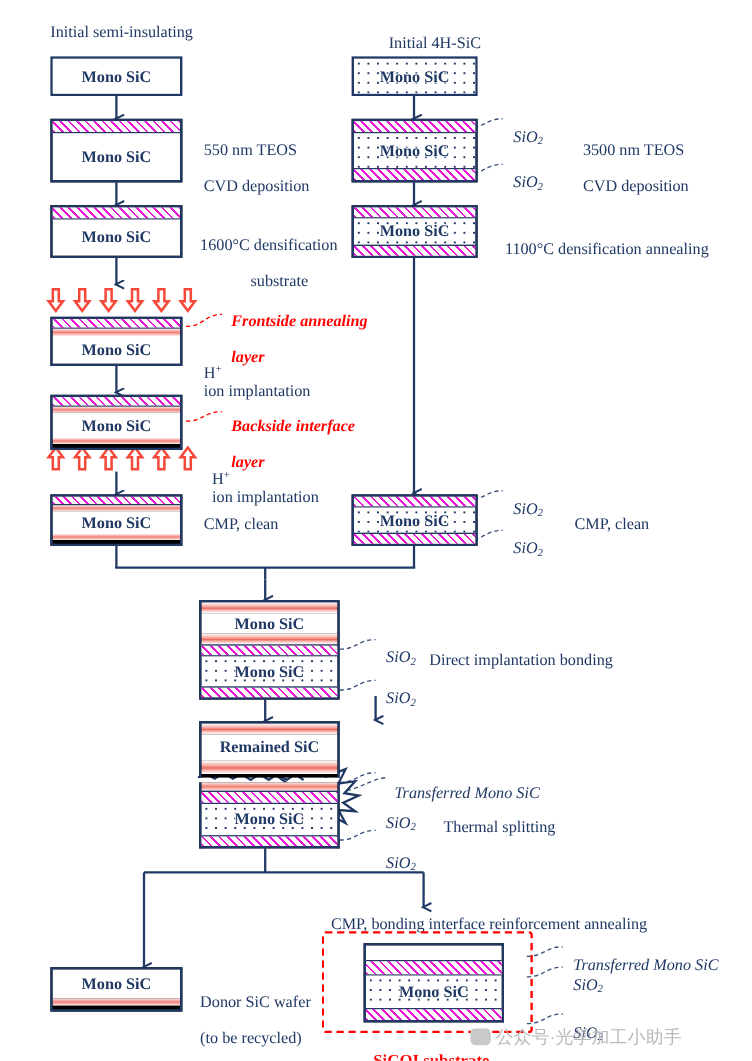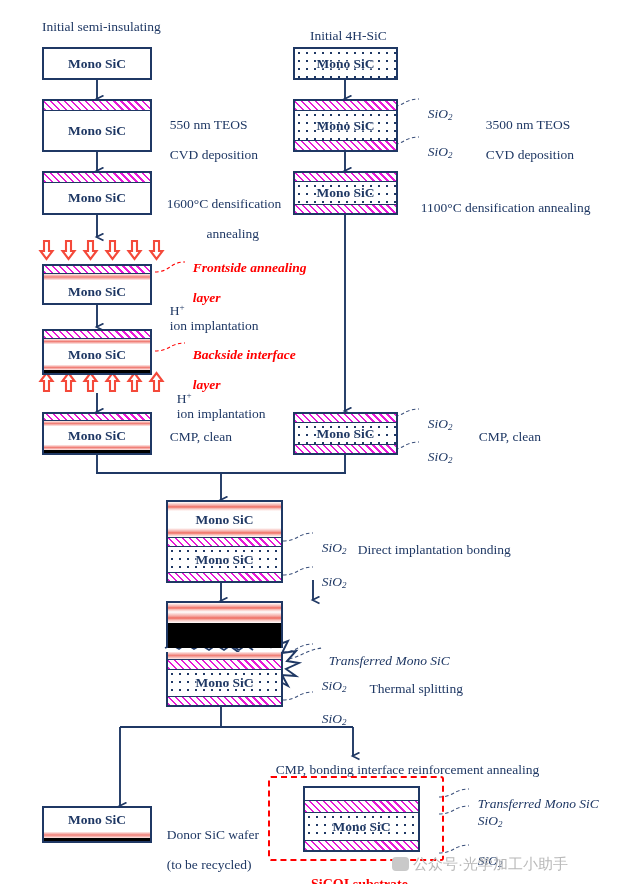--- a/index.html
+++ b/index.html
@@ -124,21 +124,21 @@
   </g>
 
   <path d="M165,648 L172,645 L179,649 L186,644 L194,649 L201,645 L209,650
            L216,645 L224,650 L231,645 L239,650 L246,645 L253,650" stroke="#1f3864" stroke-width="1.8" fill="none"></path>
 </svg>
 
 <div class="lbl c" style="left:18px;top:4px;width:160px;">
   <span>Initial semi-insulating</span><br>
   <span>4H-SiC donor</span>
 </div>
-<div class="lbl c" style="left:280px;top:13px;width:130px;">
+<div class="lbl c" style="left:294px;top:13px;width:130px;">
   <span>Initial 4H-SiC</span>
 </div>
 
 <div class="stack" style="left:42px;top:47px;width:110px;height:33px;">
   <div class="layer l-sic" style="height:100%;">
     <span>Mono SiC</span>
     </div>
 </div>
 
 <div class="stack" style="left:42px;top:99px;width:110px;height:53px;">
@@ -153,21 +153,21 @@
 </div>
 
 <div class="stack" style="left:42px;top:171px;width:110px;height:44px;">
   <div class="layer l-ox" style="height:10px;border-top:none;"></div>
   <div class="layer l-sic" style="height:30px;">
     <span>Mono SiC</span>
     </div>
 </div>
 <div class="lbl" style="left:160px;top:181px;width:140px;">
   <span>1600°C densification</span><br>
-  <span style="display:inline-block;width:132px;text-align:center;">annealing</span>
+  <span style="display:inline-block;width:132px;text-align:center;">substrate</span>
 </div>
 
 <svg class="cv" viewBox="0 0 627 884" xmlns="http://www.w3.org/2000/svg">
   <g fill="#ffffff" stroke="#f4493a" stroke-width="2.1">
     <g>
         <path d="M44,241 h5 v10 h3.5 l-6,8 l-6,-8 h3.5 z"></path>
       </g>
     <g>
         <path d="M66,241 h5 v10 h3.5 l-6,8 l-6,-8 h3.5 z"></path>
       </g>
@@ -319,20 +319,23 @@
 </div>
 <div class="lbl it" style="left:315px;top:559px;">
   <span>SiO</span><span class="sub">2</span>
 </div>
 <div class="lbl" style="left:351px;top:527px;width:230px;">
   <span>Direct implantation bonding</span>
 </div>
 
 <div class="stack" style="left:166px;top:601px;width:117px;height:47px;border-bottom:none;">
   <div class="layer l-imp" style="height:9px;"></div>
+  <div class="layer l-sic" style="height:22px;">
+    <span>Remained SiC</span>
+    </div>
   <div class="layer l-imp" style="height:11px;"></div>
 </div>
 
 <div class="stack" style="left:166px;top:652px;width:117px;height:55px;border-top:none;">
   <div class="layer l-imp2" style="height:7px;"></div>
   <div class="layer l-ox" style="height:11px;"></div>
   <div class="layer l-sicdot" style="height:26px;">
     <span>Mono SiC</span>
     </div>
   <div class="layer l-ox" style="height:9px;border-bottom:none;"></div>

